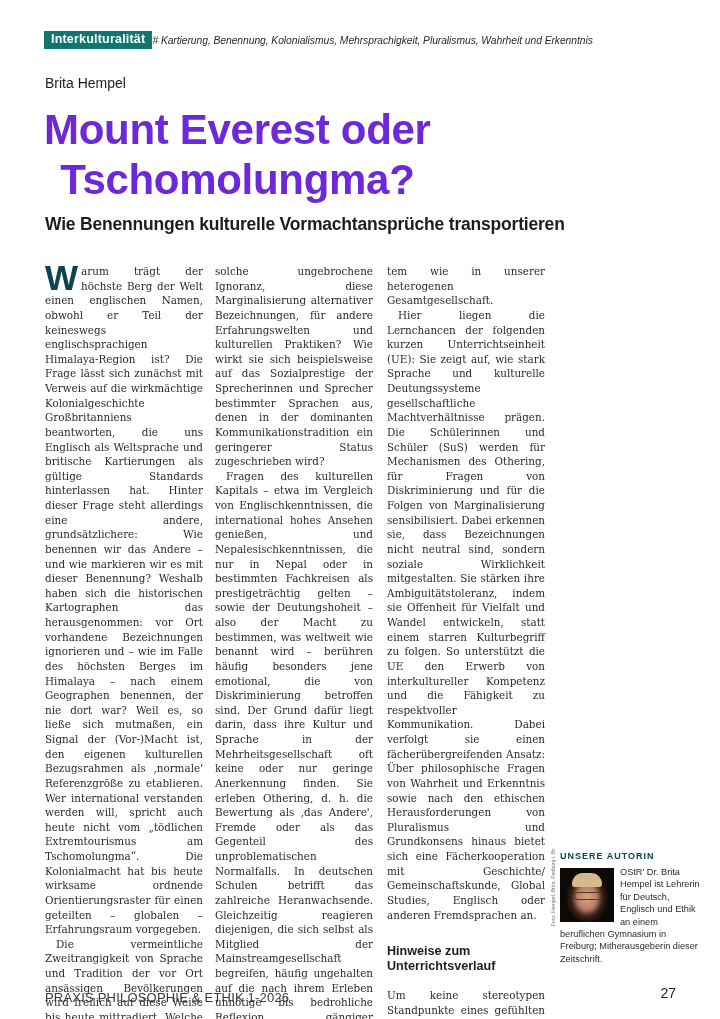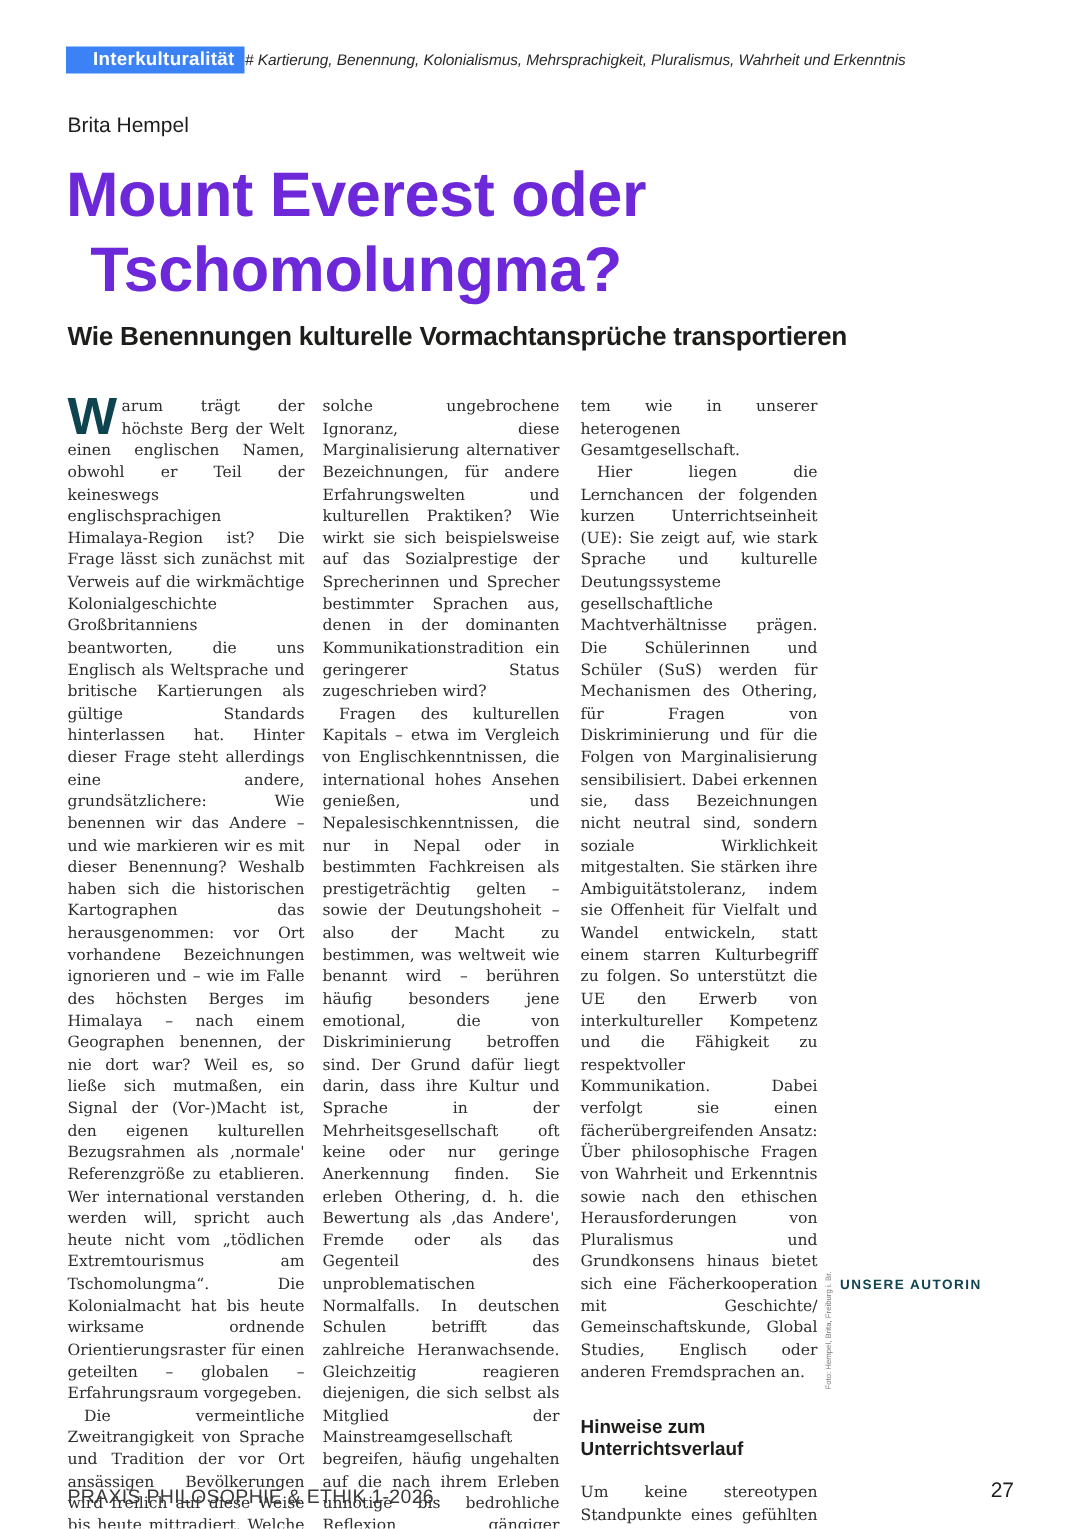--- a/index.html
+++ b/index.html
@@ -1,19 +1,19 @@
 <!DOCTYPE html>
 <html><head>
 <meta charset="utf-8">
 <style>
   html, body { margin: 0; padding: 0; background: #ffffff; }
   body { width: 720px; height: 1019px; position: relative; overflow: hidden; color: #1d1d1b; }
 
   .topbar { position: absolute; left: 44px; top: 31px; height: 18px; display: flex; align-items: center; }
-  .badge { background: #3b82f6; color: #fff; font-family: "Liberation Sans", sans-serif; font-weight: bold; font-size: 12.5px; padding: 1px 7px 2px 18px; letter-spacing: 0.2px; line-height: 15px; }
+  .badge { background: #0f766e; color: #fff; font-family: "Liberation Sans", sans-serif; font-weight: bold; font-size: 12.5px; padding: 1px 7px 2px 7px; letter-spacing: 0.2px; line-height: 15px; }
   .tags { font-family: "Liberation Sans", sans-serif; font-style: italic; font-size: 10.3px; color: #2a2a2a; letter-spacing: -0.05px; white-space: nowrap; }
 
   .author { position: absolute; left: 45px; top: 75px; font-family: "Liberation Sans", sans-serif; font-size: 14px; color: #1d1d1b; }
   .title { position: absolute; left: 44px; top: 105px; margin: 0; font-family: "Liberation Sans", sans-serif; font-weight: bold; font-size: 42px; line-height: 50px; color: #6d28d9; letter-spacing: -0.3px; text-align: center; }
   .subtitle { position: absolute; left: 45px; top: 214px; font-family: "Liberation Sans", sans-serif; font-weight: bold; font-size: 17.5px; color: #1d1d1b; letter-spacing: -0.2px; }
 
   .col { position: absolute; top: 264px; width: 158px; font-family: "DejaVu Serif", serif; font-size: 10.4px; line-height: 14.62px; color: #2b2b2b; text-align: justify; hyphens: none; }
   .col p { margin: 0; }
   .col p.indent { text-indent: 11px; }
   .c1 { left: 45px; }
@@ -72,16 +72,23 @@
   <div class="subhead">Hinweise zum Unterrichtsverlauf</div>
   <p>Um keine stereotypen Standpunkte eines gefühlten Kulturkampfes abzurufen, soll zunächst auf eher unverfänglichem Terrain – vermittelt durch die Distanzsignale Fremdsprache und Humor sowie ein un-</p>
 </div>
 
 <div class="credit">
   <span>Foto: Hempel, Brita, Freiburg i. Br.</span>
 </div>
 
 <div class="bio">
   <div class="bio-label">UNSERE AUTORIN</div>
+  <div class="bio-body">
+    <div class="bio-photo">
+      <div class="hair"></div>
+      <div class="glasses"></div>
+    </div>
+    <span>OStR' Dr. Brita Hempel ist Lehrerin für Deutsch, Englisch und Ethik an einem beruflichen Gymnasium in Freiburg; Mitherausgeberin dieser Zeitschrift.</span>
+  </div>
 </div>
 
 <div class="footer-left">PRAXIS PHILOSOPHIE &amp; ETHIK 1-2026</div>
 <div class="footer-right">27</div>
 
 </body></html>

